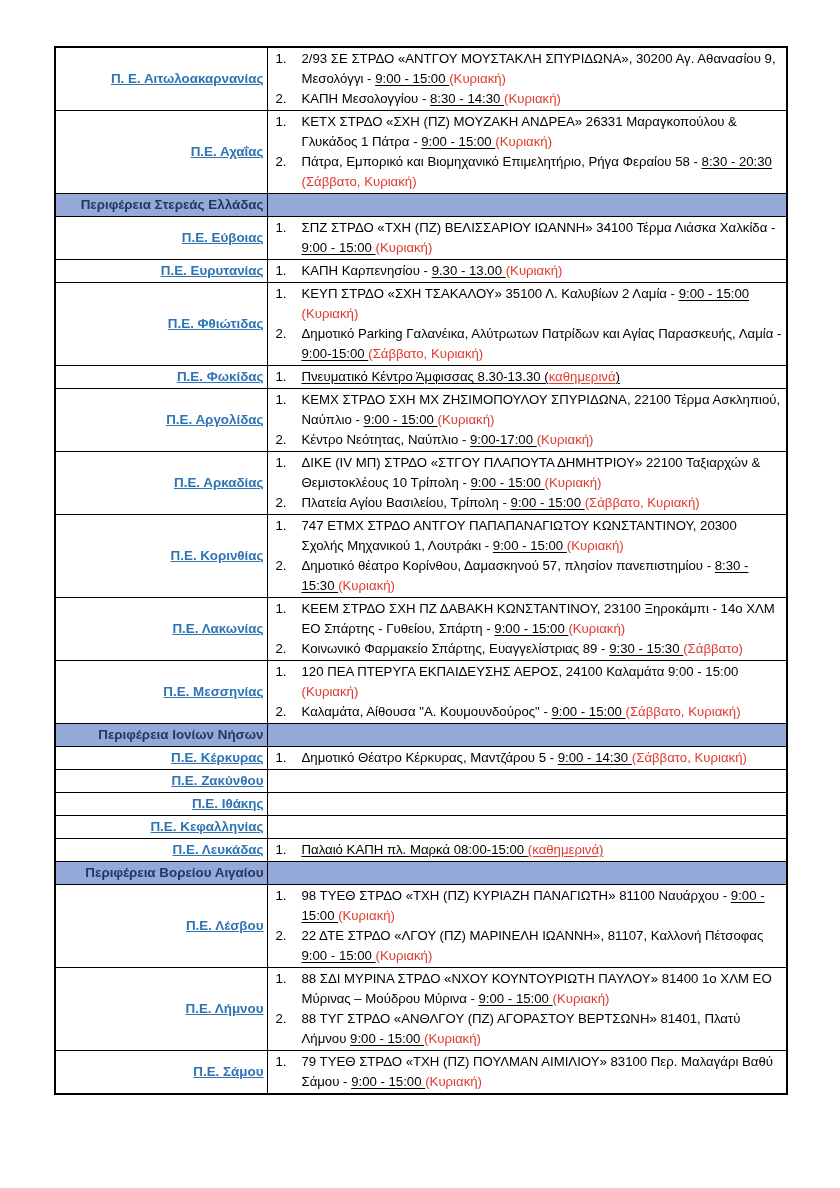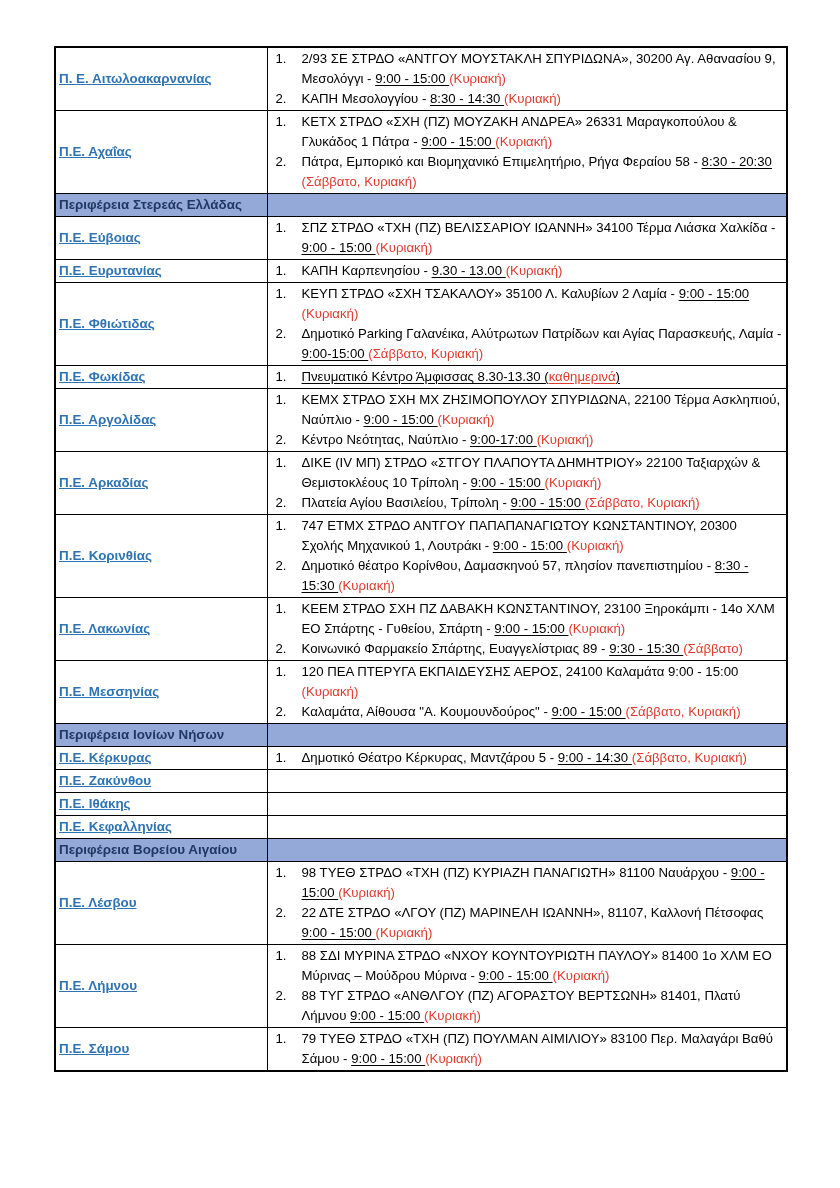--- a/index.html
+++ b/index.html
@@ -19,21 +19,21 @@
   .sheet{position:absolute;left:54px;top:46px;}
   table.sched{
     border-collapse:collapse;width:732px;table-layout:fixed;
     border:2px solid var(--ink);
   }
   td{
     border:1px solid var(--ink);
     font-size:13.2px;line-height:20px;color:var(--ink);
     padding:1px 3px;
   }
-  td.left{width:212px;text-align:left;vertical-align:middle;}
+  td.left{width:212px;text-align:right;vertical-align:middle;}
   td.right{vertical-align:middle;}
   .region-label{
     color:var(--link-blue);font-weight:bold;text-decoration:underline;
     font-size:13.4px;
   }
   tr.section td{background:var(--section-bg);}
   .section-label{
     color:var(--section-text);font-weight:bold;
     font-size:13.4px;
   }
@@ -206,20 +206,29 @@
           <td class="right"></td>
         </tr>
         <tr>
           <td class="left"><span class="region-label">Π.Ε. Ιθάκης</span></td>
           <td class="right"></td>
         </tr>
         <tr>
           <td class="left"><span class="region-label">Π.Ε. Κεφαλληνίας</span></td>
           <td class="right"></td>
         </tr>
+        <tr>
+          <td class="left"><span class="region-label">Π.Ε. Λευκάδας</span></td>
+          <td class="right">
+            <div class="item">
+              <span class="num">1.</span>
+              <span class="itext"><span class="u">Παλαιό ΚΑΠΗ πλ. Μαρκά 08:00-15:00  </span><span class="r u">(καθημερινά)</span></span>
+            </div>
+          </td>
+        </tr>
         <tr class="section">
           <td class="left"><span class="section-label">Περιφέρεια Βορείου Αιγαίου</span></td>
           <td class="right"></td>
         </tr>
         <tr>
           <td class="left"><span class="region-label">Π.Ε. Λέσβου</span></td>
           <td class="right">
             <div class="item">
               <span class="num">1.</span>
               <span class="itext"><span class="">98 ΤΥΕΘ ΣΤΡΔΟ «ΤΧΗ (ΠΖ) ΚΥΡΙΑΖΗ ΠΑΝΑΓΙΩΤΗ» 81100 Ναυάρχου - </span><span class="u">9:00 - 15:00 </span><span class="r">(Κυριακή)</span></span>

